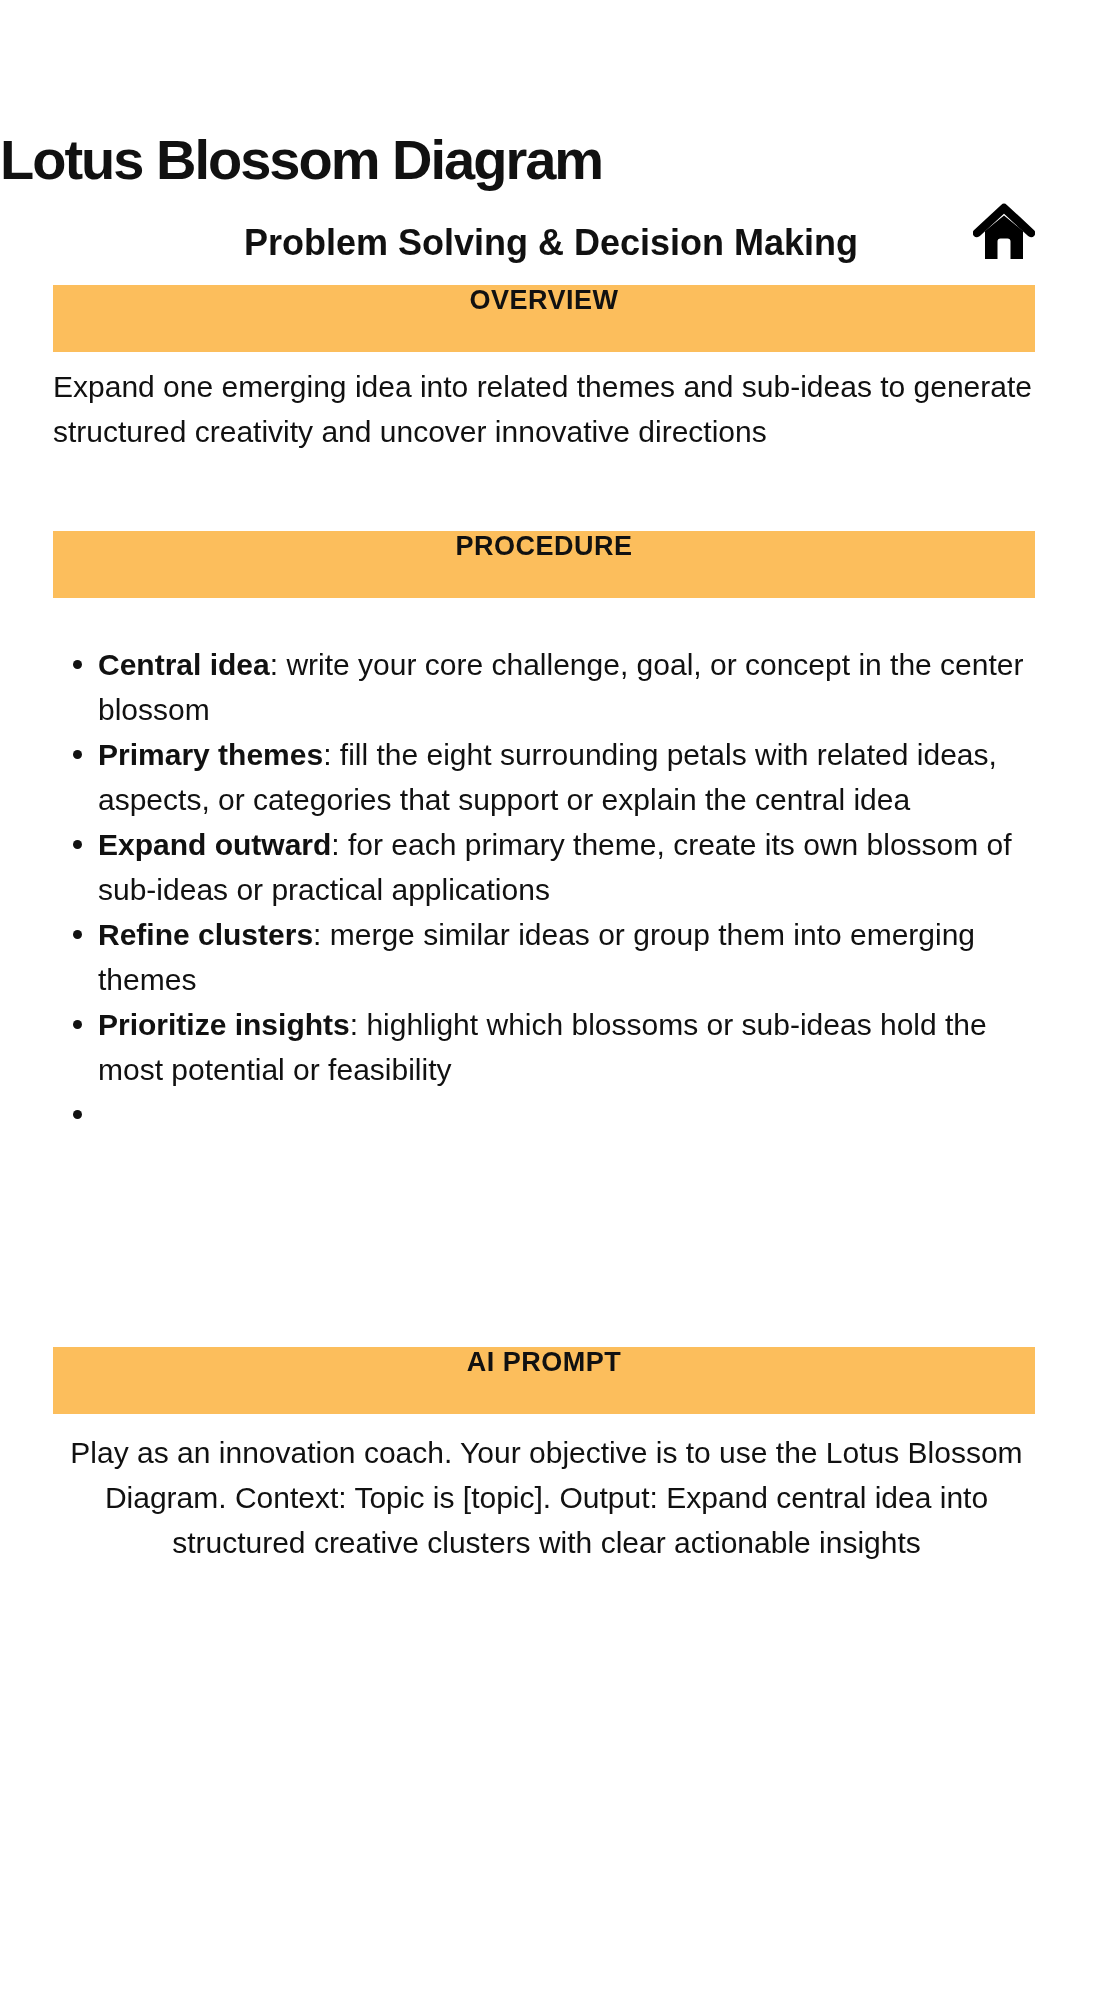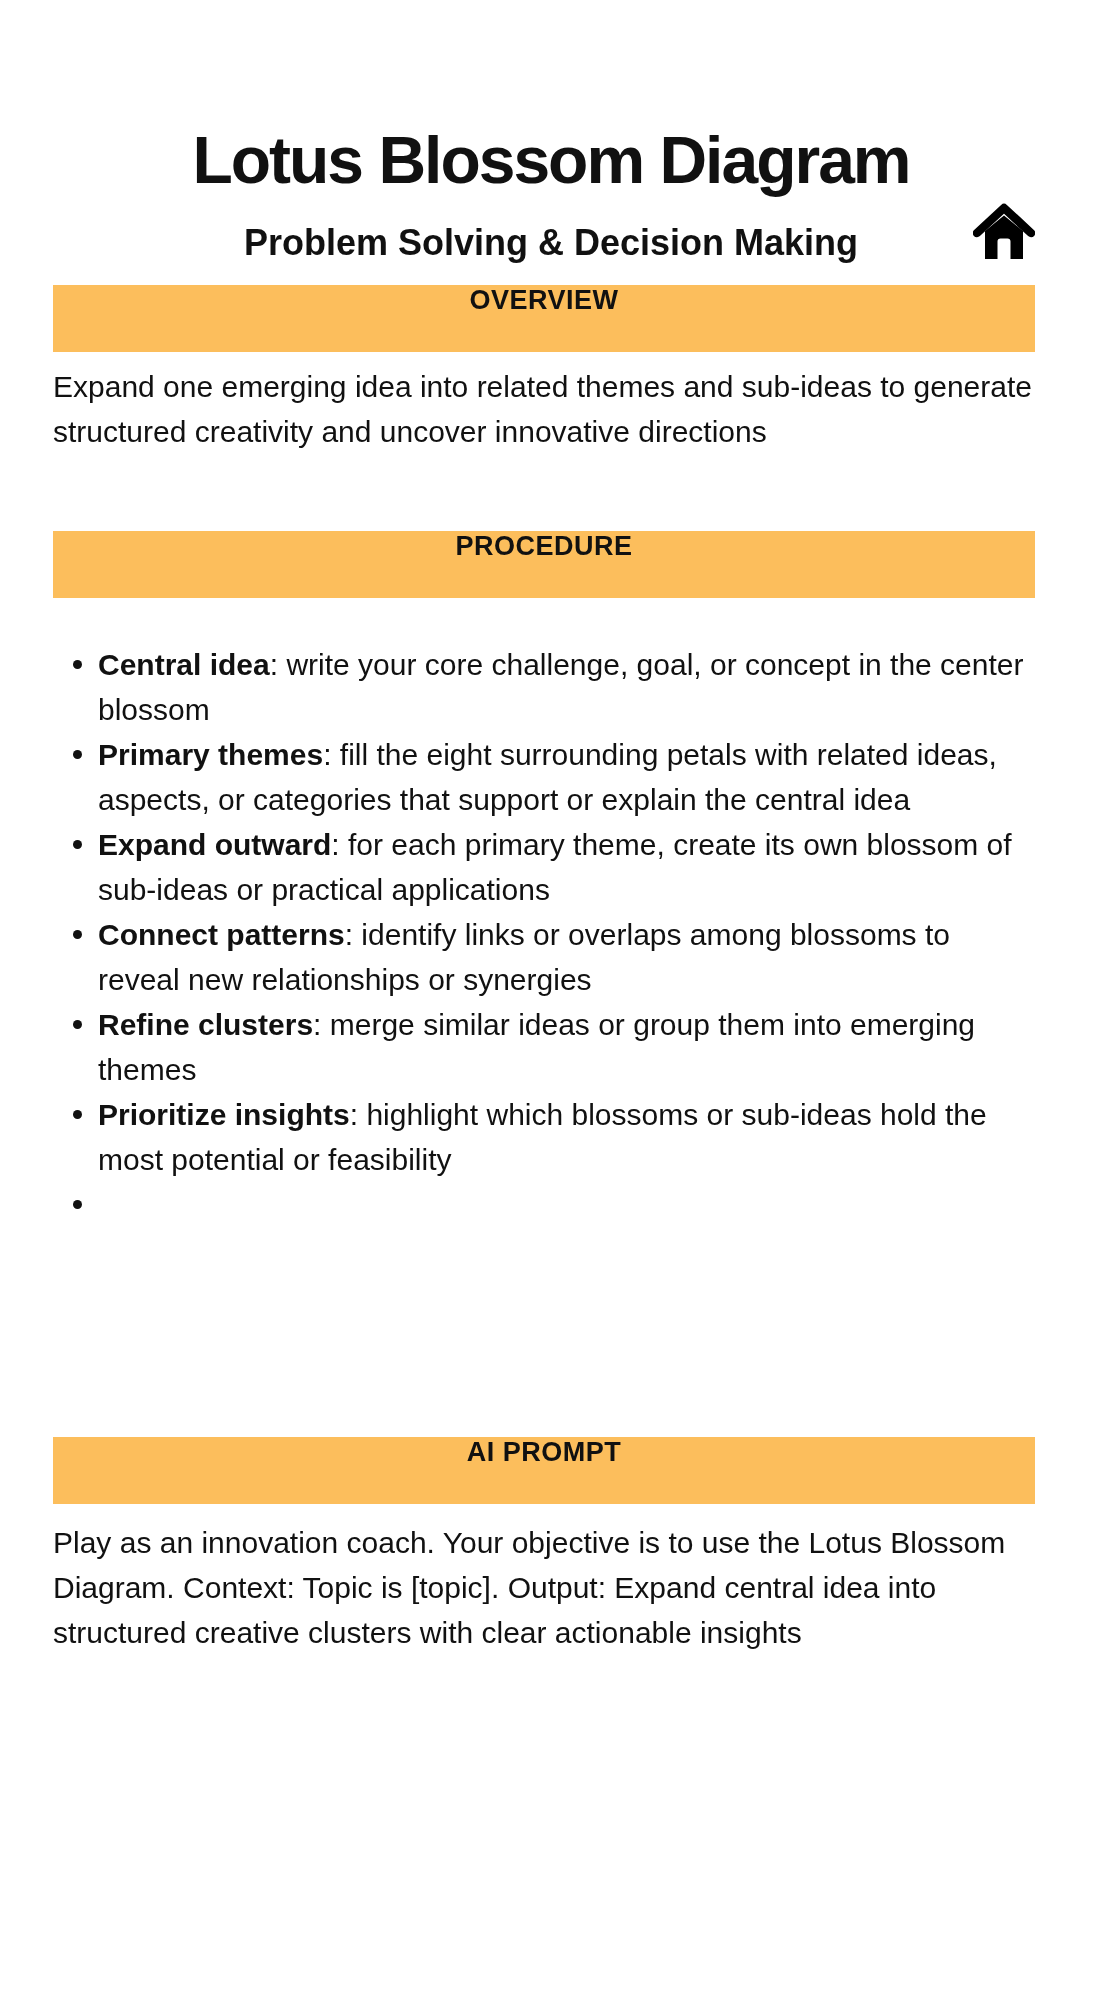--- a/index.html
+++ b/index.html
@@ -13,22 +13,22 @@
   body{
     width:1102px;height:2000px;
     margin:0 auto;
     position:relative;
     overflow:hidden;
     font-family:"Liberation Sans",sans-serif;
     color:var(--text);
   }
   .page-title{
     margin-top:122px;
-    text-align:center;
-    font-size:66px;
+    text-align:left;
+    font-size:56px;
     line-height:76px;
     font-weight:700;
     letter-spacing:-2px;
   }
   .page-subtitle{
     margin-top:24px;
     text-align:center;
     font-size:36px;
     line-height:42px;
     font-weight:700;
@@ -52,21 +52,21 @@
   }
   .banner.sec-overview{margin-top:21px;}
   .banner.sec-procedure{margin-top:77px;}
   .banner.sec-ai{margin-top:255px;}
   .body-text{
     margin:12px 53px 0 53px;
     width:987px;
     font-size:30px;
     line-height:45px;
   }
-  .body-text.ai{margin-top:16px;}
+  .body-text.ai{margin-top:16px;text-align:center;}
   .bullet-list{
     list-style:none;
     margin:44px 53px 0 53px;
     width:987px;
     font-size:30px;
     line-height:45px;
   }
   .bullet-list li{
     position:relative;
     padding-left:45px;
@@ -114,24 +114,20 @@
   <li>
     <span class="bullet-dot"></span>
     <span class="li-text"><b class="term">Primary themes</b><span>: fill the eight surrounding petals with related ideas, aspects, or categories that support or explain the central idea</span></span>
   </li>
   <li>
     <span class="bullet-dot"></span>
     <span class="li-text"><b class="term">Expand outward</b><span>: for each primary theme, create its own blossom of sub-ideas or practical applications</span></span>
   </li>
   <li>
     <span class="bullet-dot"></span>
-    <span class="li-text"><b class="term">Connect patterns</b><span>: identify links or overlaps among blossoms to reveal new relationships or synergies</span></span>
-  </li>
-  <li>
-    <span class="bullet-dot"></span>
     <span class="li-text"><b class="term">Refine clusters</b><span>: merge similar ideas or group them into emerging themes</span></span>
   </li>
   <li>
     <span class="bullet-dot"></span>
     <span class="li-text"><b class="term">Prioritize insights</b><span>: highlight which blossoms or sub-ideas hold the most potential or feasibility</span></span>
   </li>
   <li>
     <span class="bullet-dot"></span>
   </li>
 </ul>

